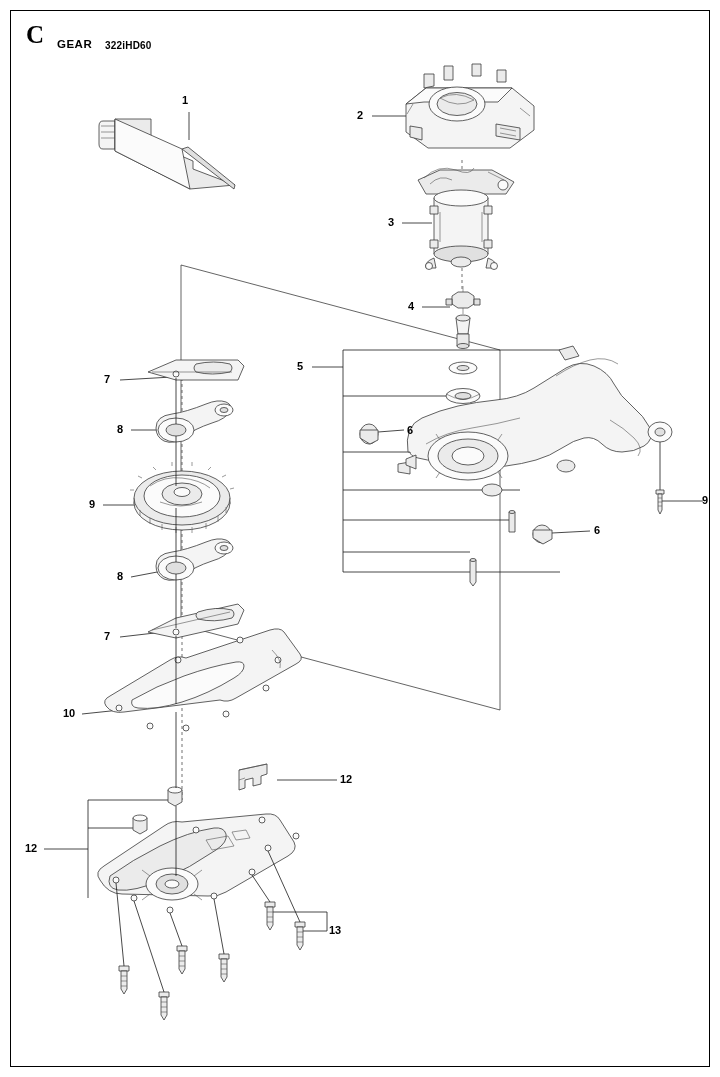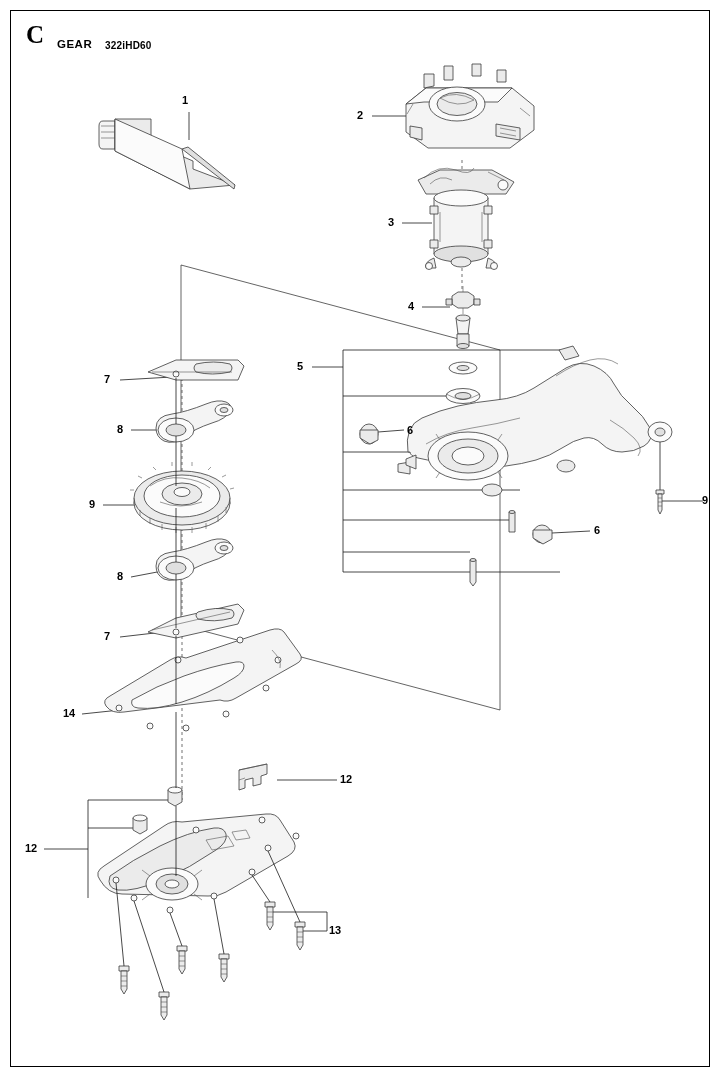--- a/index.html
+++ b/index.html
@@ -418,19 +418,19 @@
   <div class="callout" style="left:388px; top:216px;">3</div>
   <div class="callout" style="left:408px; top:300px;">4</div>
   <div class="callout" style="left:297px; top:360px;">5</div>
   <div class="callout" style="left:407px; top:424px;">6</div>
   <div class="callout" style="left:594px; top:524px;">6</div>
   <div class="callout" style="left:104px; top:373px;">7</div>
   <div class="callout" style="left:117px; top:423px;">8</div>
   <div class="callout" style="left:89px;  top:498px;">9</div>
   <div class="callout" style="left:117px; top:570px;">8</div>
   <div class="callout" style="left:104px; top:630px;">7</div>
-  <div class="callout" style="left:63px;  top:707px;">14</div>
+  <div class="callout" style="left:63px;  top:707px;">10</div>
   <div class="callout" style="left:340px; top:773px;">12</div>
   <div class="callout" style="left:25px;  top:842px;text-align:right;">12</div>
   <div class="callout" style="left:329px; top:924px;text-align:right;">13</div>
   <div class="callout" style="left:702px; top:494px;">9</div>
 
 </div>
 
 </body></html>

